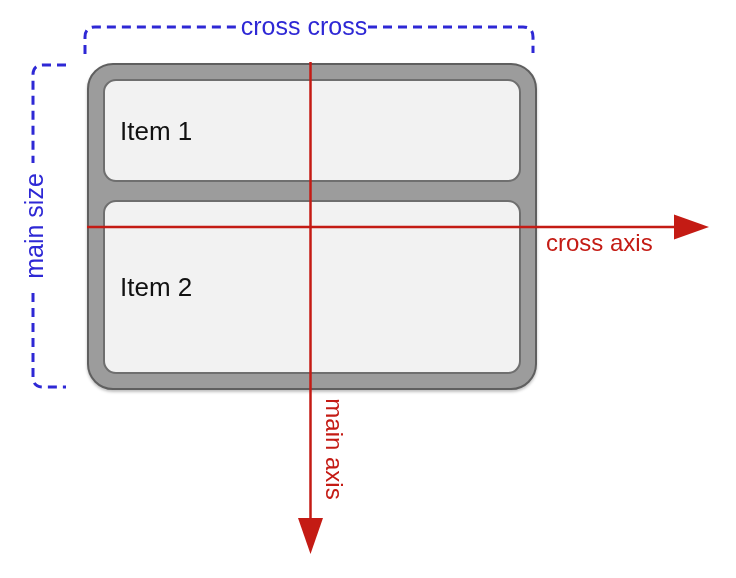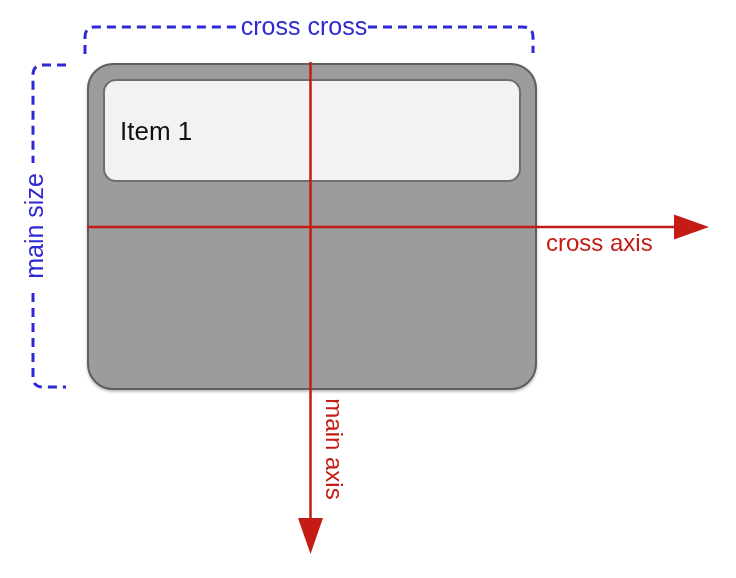--- a/index.html
+++ b/index.html
@@ -104,20 +104,23 @@
 </style>
 </head>
 <body>
 
 <div class="canvas">
 
   <div class="flex-container">
     <div class="flex-item item1">
       <span class="item-label">Item 1</span>
     </div>
+    <div class="flex-item item2">
+      <span class="item-label">Item 2</span>
+    </div>
   </div>
 
   <svg class="overlay" viewBox="0 0 736 578" aria-hidden="true">
 
     <path class="blue-dash" d="M 85 54 L 85 37 Q 85 27 95 27 L 240 27"></path>
     <path class="blue-dash" d="M 368 27 L 523 27 Q 533 27 533 37 L 533 53"></path>
 
     <path class="blue-dash" d="M 66 65 L 43 65 Q 33 65 33 75 L 33 163"></path>
     <path class="blue-dash" d="M 33 293 L 33 377 Q 33 387 43 387 L 66 387"></path>
 

